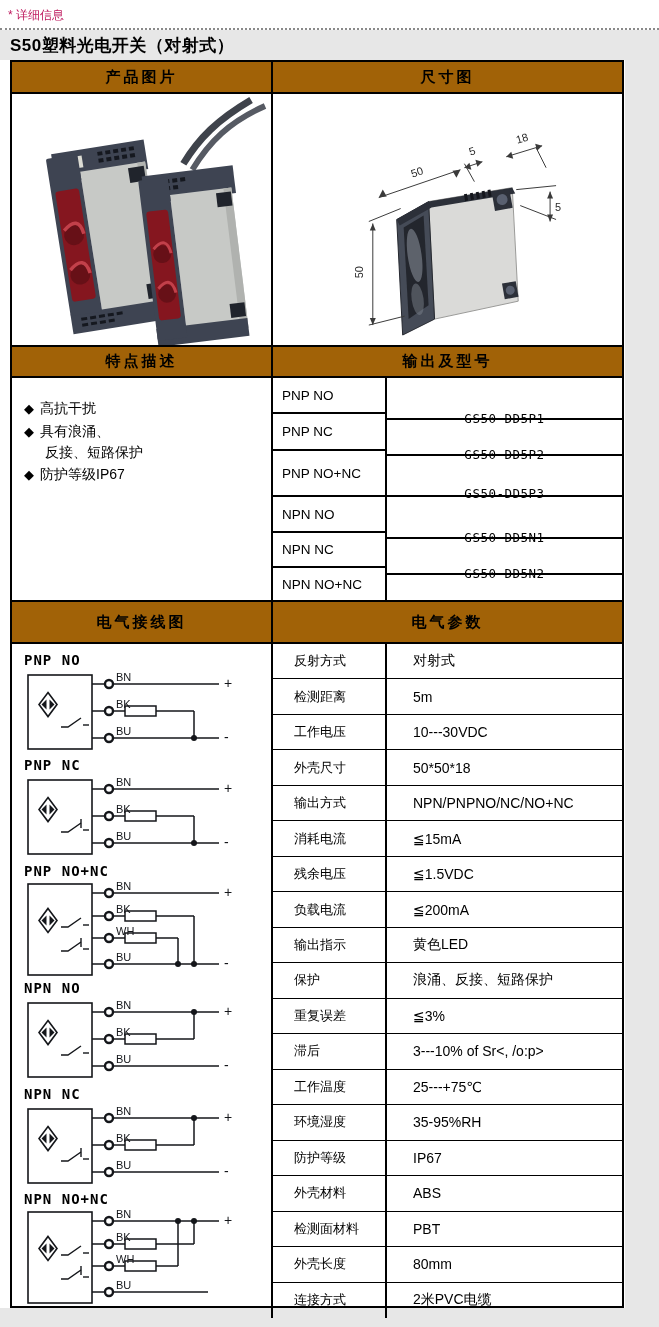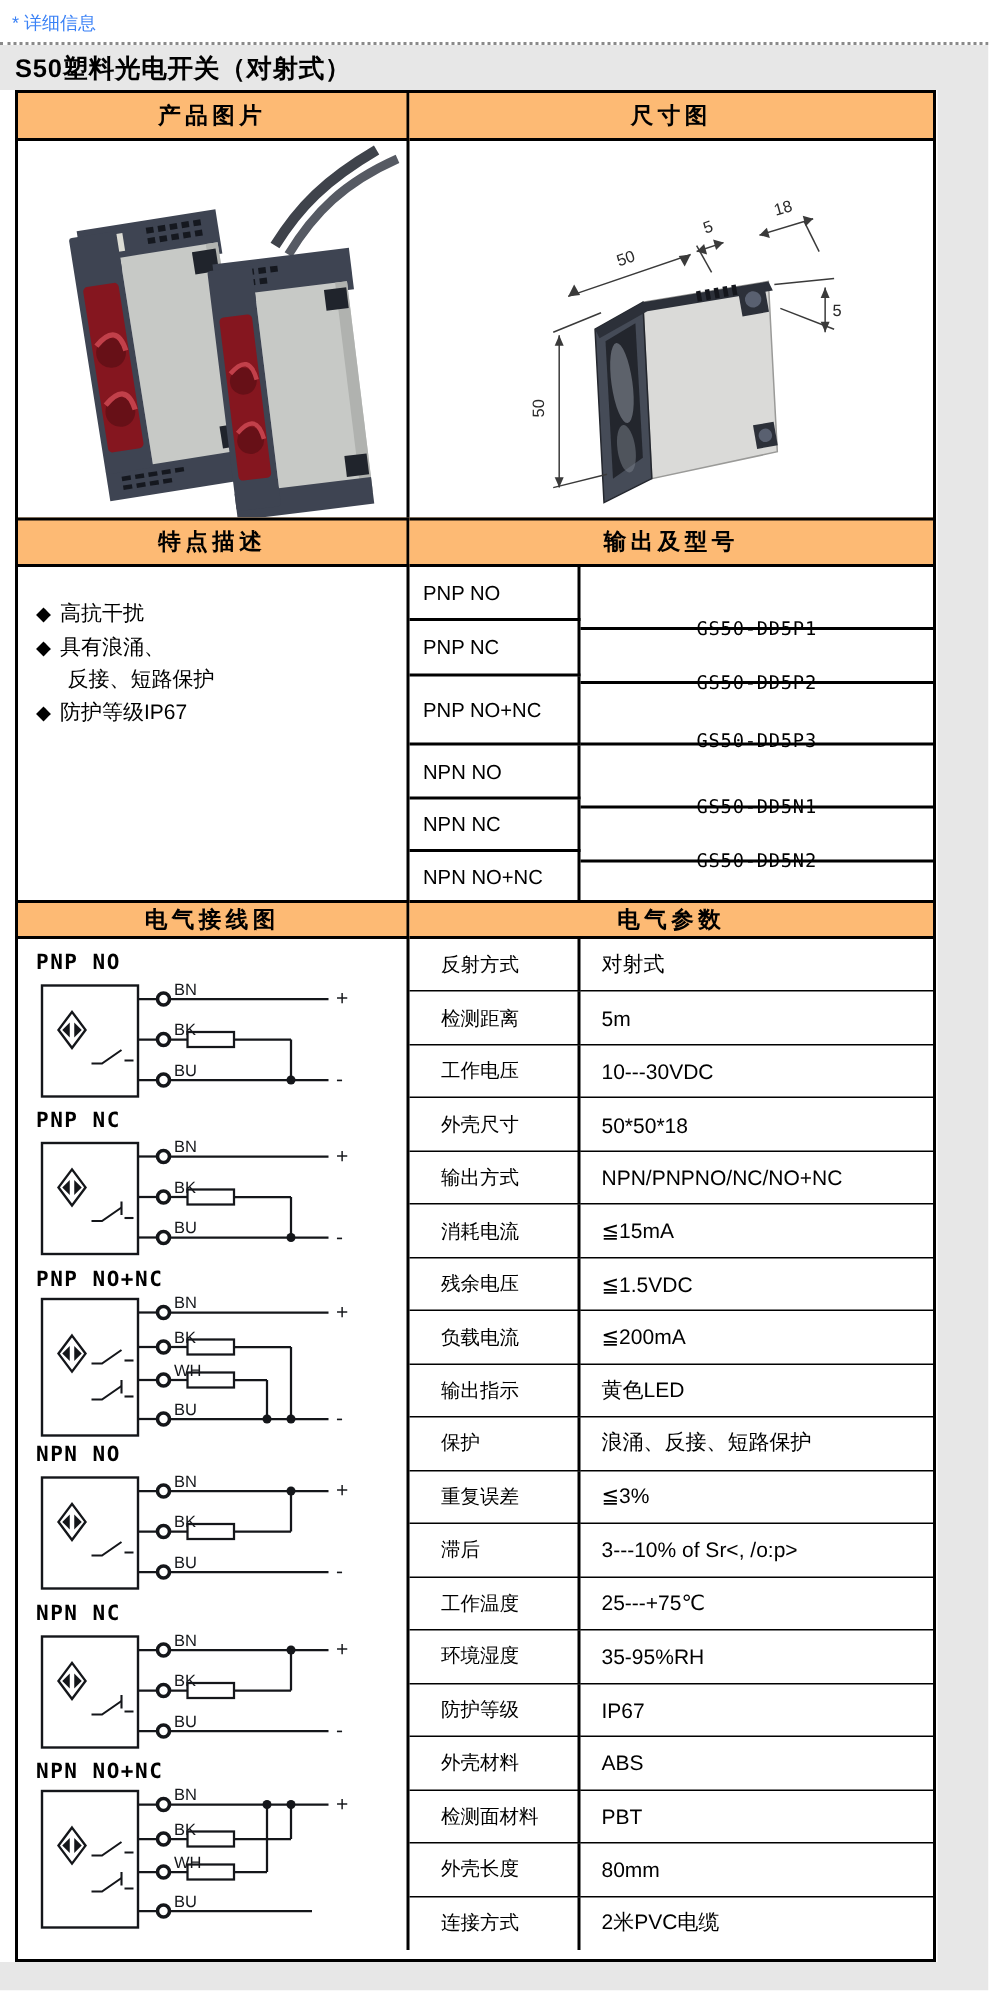--- a/index.html
+++ b/index.html
@@ -2,53 +2,53 @@
 <html><head>
 <meta charset="utf-8">
 <style>
   html,body{margin:0;padding:0;}
   body{
     width:659px;height:1327px;position:relative;background:#ffffff;
     font-family:"Liberation Sans","DejaVu Sans",sans-serif;color:#000;
     overflow:hidden;
   }
   .gray-bg{position:absolute;left:0;top:30px;width:659px;height:1297px;background:#e7e7e7;}
-  .note{position:absolute;top:7px;left:8px;font-size:12px;color:#3b82f6;}
+  .note{position:absolute;top:7px;left:8px;font-size:12px;color:#be185d;}
   .dotted-rule{position:absolute;top:28px;left:0;width:659px;height:0;border-top:2px dotted #8a8a8a;}
   .page-title{position:absolute;top:34px;left:10px;font-size:17px;font-weight:bold;letter-spacing:.5px;}
   .content{position:absolute;left:0;top:60px;width:625px;height:1248px;background:#fff;}
   .prod-table{position:absolute;left:10px;top:0;width:614px;height:1248px;border:2px solid #000;box-sizing:border-box;background:#fff;}
   .trow{display:flex;box-sizing:border-box;}
   .r-hdr1{height:32px;}
   .r-img{height:251px;}
   .r-hdr2{height:33px;}
   .r-feat{height:222px;}
-  .r-hdr3{height:26px;}
+  .r-hdr3{height:44px;}
   .r-bottom{height:674px;}
   .cl{width:261px;box-sizing:border-box;border-right:2px solid #000;}
   .cr{width:349px;box-sizing:border-box;}
-  .hdr{background:#fdba74;font-weight:bold;font-size:15px;display:flex;align-items:center;justify-content:center;letter-spacing:3px;border-bottom:2px solid #000;}
+  .hdr{background:#a16207;font-weight:bold;font-size:15px;display:flex;align-items:center;justify-content:center;letter-spacing:3px;border-bottom:2px solid #000;}
   .r-hdr2 .hdr,.r-hdr3 .hdr{border-top:2px solid #000;border-bottom:2px solid #000;}
   .r-img .cl,.r-img .cr{display:flex;align-items:center;justify-content:center;overflow:hidden;}
   
   .features{padding:20px 10px 0 12px;font-size:14px;line-height:1.45;}
   .feat-item{margin-bottom:2px;}
   .feat-bullet{font-size:13px;margin-right:6px;}
   .feat-wrap{display:block;padding-left:21px;}
   
   .mtable{display:grid;grid-template-columns:114px 1fr;grid-template-rows:36px 37px 46px 36px 35px 32px;height:222px;box-sizing:border-box;}
   .mo,.mm{box-sizing:border-box;display:flex;align-items:center;border-bottom:2px solid #000;}
   .mo{padding-left:9px;font-size:13.5px;border-right:2px solid #000;}
   .mm{justify-content:center;font-family:"DejaVu Sans Mono","Liberation Mono",monospace;font-size:12.5px;letter-spacing:.5px;margin-top:40px;}
   .mo.last,.mm.last{border-bottom:0;}
   
   .ptable{display:grid;grid-template-columns:114px 1fr;grid-auto-rows:1fr;height:674px;box-sizing:border-box;}
   .pname,.pval{box-sizing:border-box;display:flex;align-items:center;border-bottom:1.5px solid #000;}
   .pname{padding-left:21px;font-size:13px;border-right:2px solid #000;}
-  .pval{padding-left:14px;font-size:14px;}
+  .pval{padding-left:26px;font-size:14px;}
   .pname.last,.pval.last{border-bottom:0;}
   
   .wiring{height:674px;box-sizing:border-box;display:flex;flex-direction:column;justify-content:space-between;padding:8px 0 12px 10px;}
   .wire-block{}
   .wire-label{font-family:"DejaVu Sans Mono","Liberation Mono",monospace;font-weight:bold;font-size:14px;margin:0 0 1px 2px;letter-spacing:1px;}
   .wire-svg{line-height:0;}
   svg text{font-family:"Liberation Sans","DejaVu Sans",sans-serif;}
   .dim-label{font-size:11px;fill:#2a2a2a;}
 </style>
 </head>

